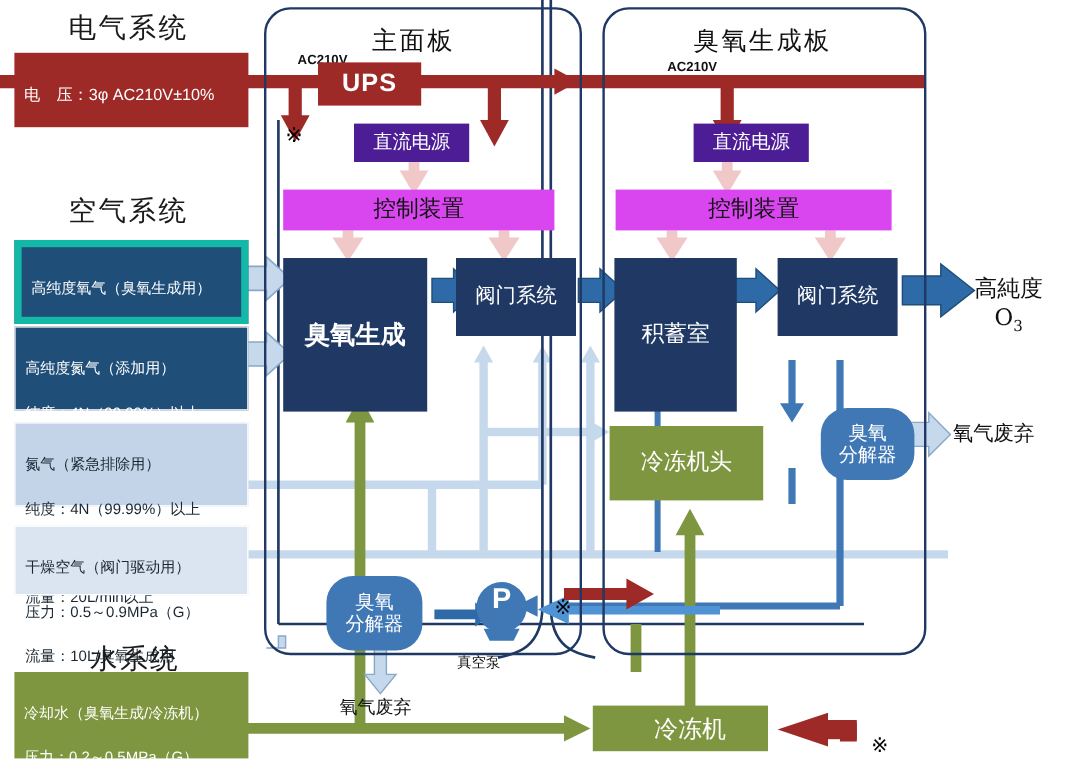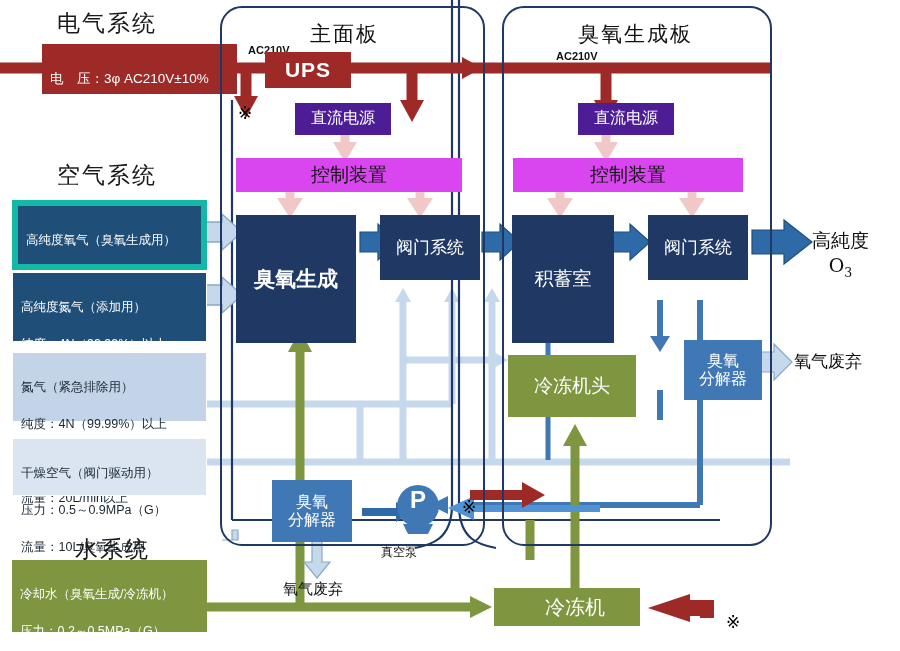--- a/index.html
+++ b/index.html
@@ -32,21 +32,21 @@
   .panel-title { position:absolute; font-family:"DejaVu Serif","Liberation Serif",serif;
                  font-size:21px; color:#111; white-space:nowrap; letter-spacing:2px; }
 
   
   .box { position:absolute; display:flex; align-items:center; justify-content:center;
          text-align:center; line-height:1.15; }
   .box-navy  { background:#1f3864; color:#ffffff; font-family:"DejaVu Serif","Liberation Serif",serif; }
   .box-darkred { background:#4c1d95; color:#ffffff; font-family:Liberation Mono, monospace; }
   .box-pink  { background:#d946ef; color:#111; font-family:"DejaVu Serif","Liberation Serif",serif; }
   .box-green { background:#7d963f; color:#ffffff; font-family:"DejaVu Serif","Liberation Serif",serif; }
-  .box-midblue { background:#3f78b5; color:#ffffff; font-family:"DejaVu Serif","Liberation Serif",serif; }
+  .box-midblue { background:#3f78b5; color:#ffffff; font-family:"DejaVu Serif","Liberation Serif",serif;border-radius:22px; }
 
   .ups { background:#9e2a28; color:#fff; font-family:"Liberation Sans",sans-serif;
          font-weight:bold; font-size:21px; letter-spacing:1px; }
 
   .lbl { position:absolute; font-family:"DejaVu Serif","Liberation Serif",serif;
          color:#111; white-space:nowrap; }
   .lbl-small { font-family:"Liberation Sans",sans-serif; font-weight:bold; font-size:11px; color:#111;margin-left:36px; }
 
   svg.overlay { position:absolute; left:0; top:0; width:900px; height:651px; pointer-events:none; }
 
@@ -201,21 +201,21 @@
       <polygon points="690,600 714,600 714,616 690,616"></polygon>
     </g>
 
     <g fill="#c6d9ec" stroke="#8aa8c8" stroke-width="1.2">
       <polygon points="312,540 322,540 322,562 330,562 317,578 304,562 312,562"></polygon>
     </g>
   </svg>
 
   <div class="sec-title" style="left:57px; top:8px;">电气系统</div>
 
-  <div class="spec spec-red" style="left:12px; top:44px; width:195px; height:50px;margin-left:30px;">
+  <div class="spec spec-red" style="left:12px; top:44px; width:195px; height:62px;">
     <span class="ln">电　压：3φ AC210V±10%</span>
     <span class="ln">周波数：50/60Hz</span>
     <span class="ln">容　量：约20KVA</span>
   </div>
 
   <div class="sec-title" style="left:57px; top:160px;">空气系统</div>
 
   <div class="spec spec-blue1" style="left:12px; top:200px; width:195px; height:70px;">
     <span class="hd">高纯度氧气（臭氧生成用）</span>
     <span class="ln">纯度：4N（99.99%）以上</span>

